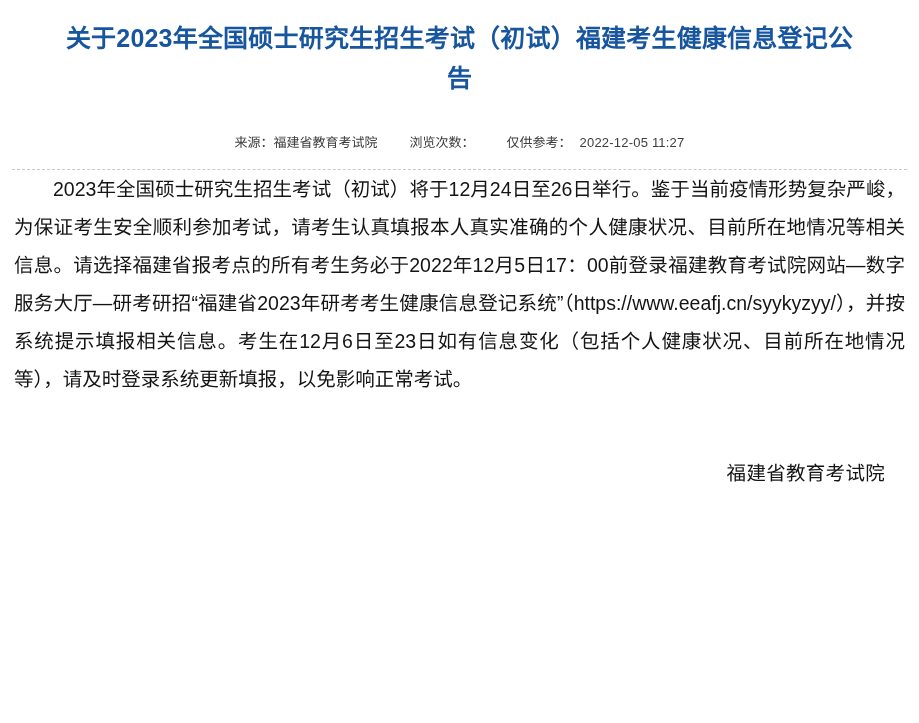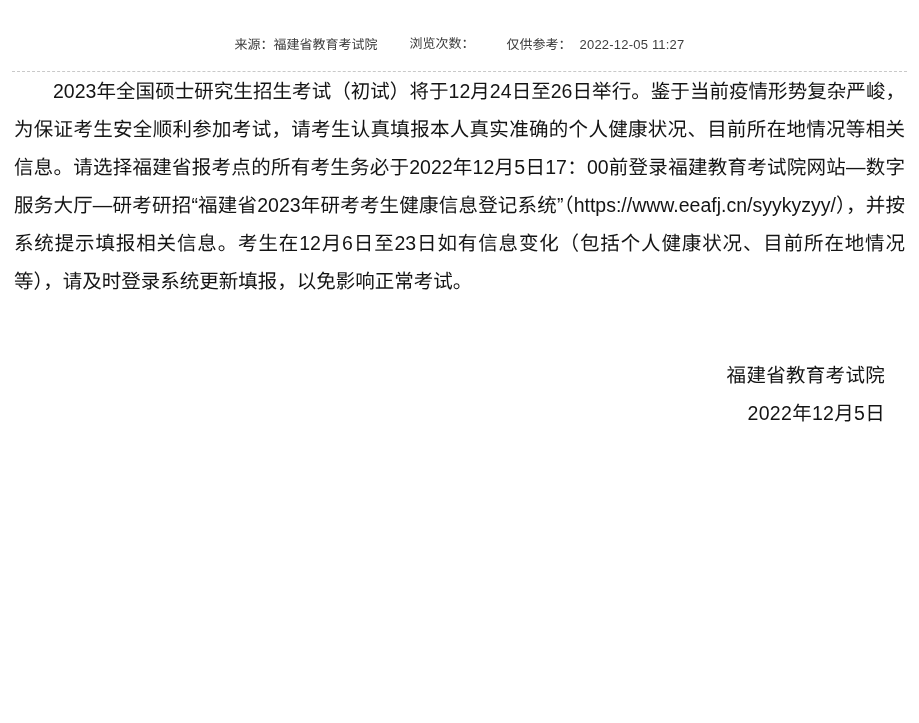--- a/index.html
+++ b/index.html
@@ -46,21 +46,21 @@
     margin-top: 36px;
     font-size: 13px;
     line-height: 18px;
     color: #3d3d3d;
     white-space: nowrap;
   }
   .meta-item { display: inline-flex; align-items: baseline; text-align: right; }
   .meta-label { }
   .meta-value { }
   .meta-source { margin-right: 32px; }
-  .meta-views  { margin-right: 32px; font-family: Liberation Mono, monospace; }
+  .meta-views  { margin-right: 32px; }
   .meta-time .meta-value { margin-left: 8px; letter-spacing: 0.2px; }
 
   
   .divider {
     margin: 17px 12px 0 12px;
     height: 0;
     border: 0;
     border-top: 1px dashed #c9c9c9;
   }
 
@@ -99,20 +99,21 @@
     line-height: 38px;
     color: #141414;
     letter-spacing: 0.3px;
   }
 </style>
 </head>
 <body>
 
 <div class="page">
 
+  <h1 class="article-title">关于2023年全国硕士研究生招生考试（初试）福建考生健康信息登记公告</h1>
 
   <div class="meta-row">
     <span class="meta-item meta-source">
       <span class="meta-label">来源：</span>
         <span class="meta-value">福建省教育考试院</span>
     </span>
     <span class="meta-item meta-views">
       <span class="meta-label">浏览次数：</span>
         <span class="meta-value"></span>
     </span>
@@ -125,17 +126,16 @@
   <hr class="divider">
 
   <div class="body-content">
 
     <p class="para-indent"><span>2023年全国硕士研究生招生考试（初试）将于12月24日至26日举行。鉴于当前疫情形势复杂严峻，为保证考生安全顺利参加考试，请考生认真填报本人真实准确的个人健康状况、目前所在地情况等相关信息。请选择福建省报考点的所有考生务必于2022年12月5日17：00前登录福建教育考试院网站—数字服务大厅—研考研招“福建省2023年研考考生健康信息登记系统”（https://www.eeafj.cn/syykyzyy/），并按系统提示填报相关信息。考生在12月6日至23日如有信息变化（包括个人健康状况、目前所在地情况等），请及时登录系统更新填报，以免影响正常考试。</span></p>
 
 
 
     <div class="signature">
       <div>福建省教育考试院</div>
-      <div>2022年12月5日</div>
     </div>
 
   </div>
 </div>
 
 </body></html>

